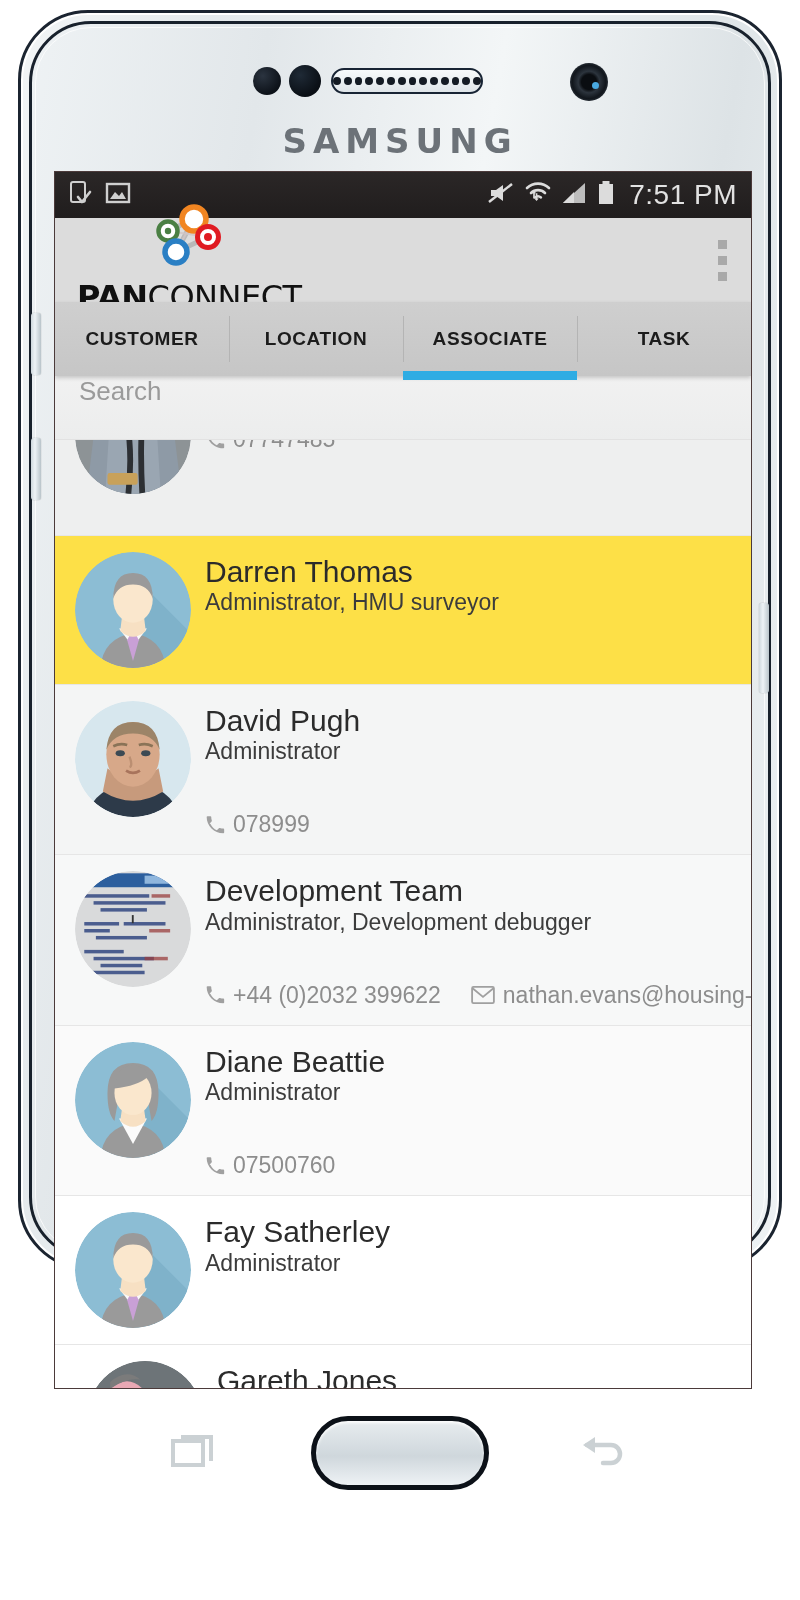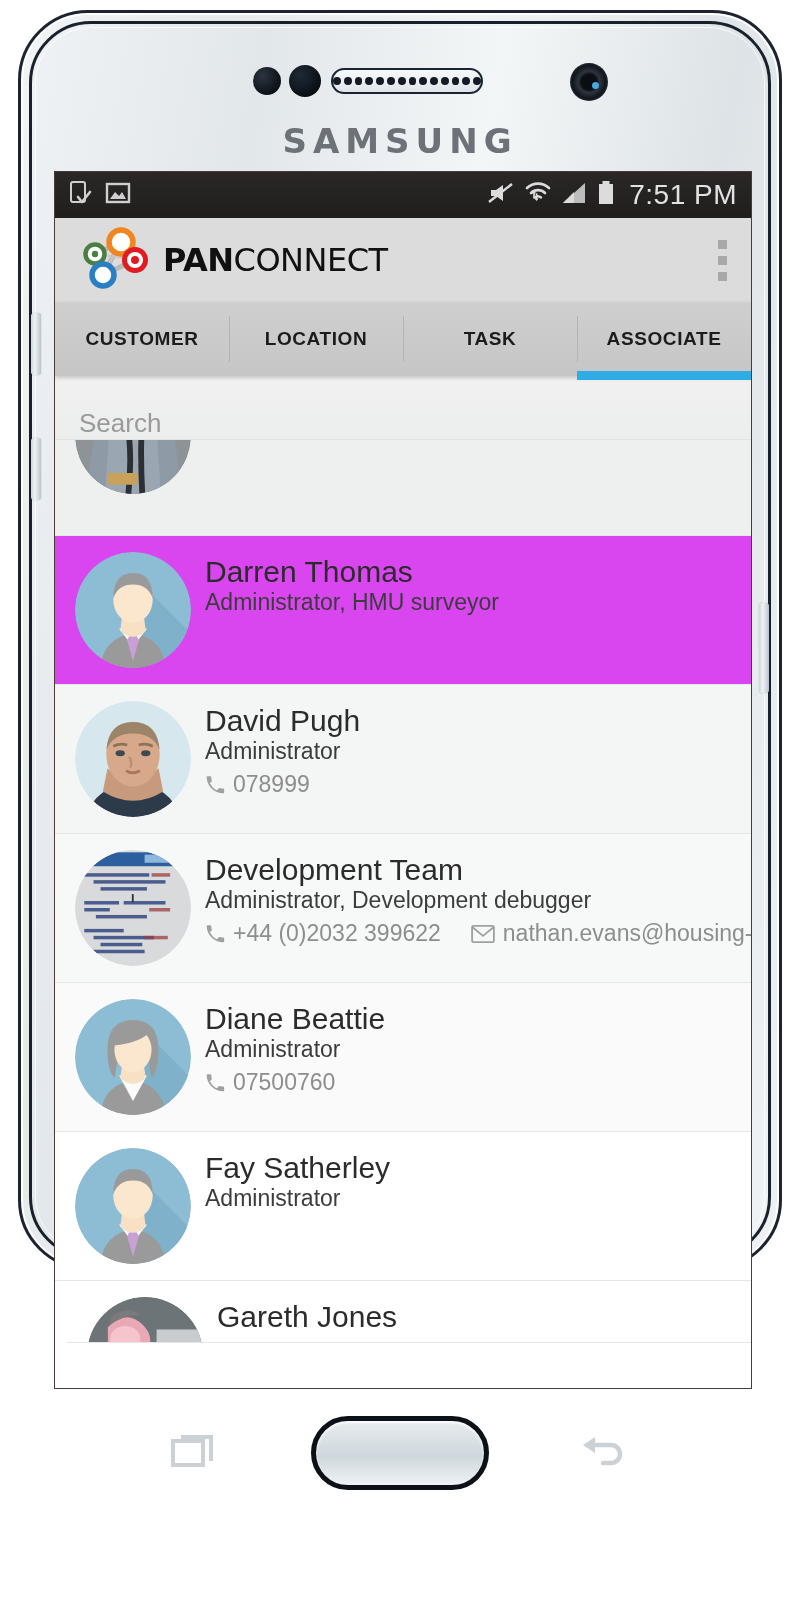--- a/index.html
+++ b/index.html
@@ -106,21 +106,21 @@
   }
 
   
   #app-bar {
     height: 84px;
     background:#dcdcdc;
     display:flex; align-items:center;
     padding: 0 16px 0 22px;
     position:relative;
   }
-  #logo-wrap { display:flex; align-items:center; gap:8px; }
+  #logo-wrap { display:flex; align-items:center; gap:8px;flex-direction:column; }
   #brand-text {
     font-size: 32px; letter-spacing:-.5px; white-space:nowrap;
     font-family:"DejaVu Sans", sans-serif;
   }
   #brand-text .pan { font-weight: bold; color:#101010; }
   #brand-text .connect { font-weight: normal; color:#111; }
   #overflow-menu {
     margin-left:auto; display:flex; flex-direction:column; gap:7px;
     padding: 6px 8px; cursor:pointer;
   }
@@ -146,41 +146,41 @@
   }
   .tab.active::after {
     content:""; position:absolute; left:0; right:0; bottom:-4px;
     height:9px; background:#2eace3;
   }
 
   
   #search-row {
     height: 64px;
     background: linear-gradient(#f1f1f1,#eceded);
-    display:flex; align-items:flex-end;
+    display:flex; align-items:flex-start;
     padding-left: 24px;
     border-bottom:1px solid #e2e2e2;
   }
   #search-input {
     border:none; outline:none; background:transparent;
     font-size: 26px; color:#9a9a9a;
     font-family:"Liberation Sans", sans-serif;
     width: 80%;
   }
   #search-input::placeholder { color:#9a9a9a; }
 
   
   #assoc-list { position:relative; background:#fff; }
   .row {
     display:flex; align-items:flex-start;
     padding: 16px 18px 16px 20px;
     border-bottom: 1px solid #e6e6e6;
     position:relative;
   }
-  .row.shade-a { background:#d946ef; }
+  .row.shade-a { background:#fde047; }
   .row.shade-b { background:#f4f5f5; }
   .row.shade-c { background:#f7f8f8; }
   .row.shade-d { background:#fafafa; }
   .row.shade-e { background:#ffffff; }
 
   .avatar {
     width: 116px; height:116px; min-width:116px;
     border-radius:50%; overflow:hidden; position:relative;
     margin-right: 14px;
   }
@@ -191,20 +191,21 @@
   }
   .role {
     font-size: 23px; color:#3c3c3c; margin-top:0;
     font-family:"Liberation Sans", sans-serif;
   }
   .contacts { display:flex; align-items:center; gap:30px; margin-top:6px; flex-wrap:nowrap; }
   .contact {
     display:flex; align-items:center; gap:8px;
     font-size: 23px; color:#8d8d8d; white-space:nowrap;
     font-family:"Liberation Sans", sans-serif;
+    margin-top:40px;
   }
   .contact svg { flex:none; }
 
   
   #row-partial {
     height: 96px; overflow:hidden; position:relative;
     background:#eeefef; border-bottom:1px solid #e6e6e6;
     padding: 0 18px 0 20px;
   }
   #row-partial .inner {
@@ -345,22 +346,22 @@
       <div id="overflow-menu">
         <span></span>
           <span></span>
           <span></span>
       </div>
     </div>
 
     <div id="tab-bar">
       <div class="tab">CUSTOMER</div>
       <div class="tab">LOCATION</div>
+      <div class="tab active">ASSOCIATE</div>
       <div class="tab">TASK</div>
-      <div class="tab active">ASSOCIATE</div>
     </div>
 
     <div id="search-row">
       <input id="search-input" type="text" placeholder="Search" style="">
     </div>
 
     <div id="assoc-list">
 
       <div id="row-partial">
         <div class="inner">

